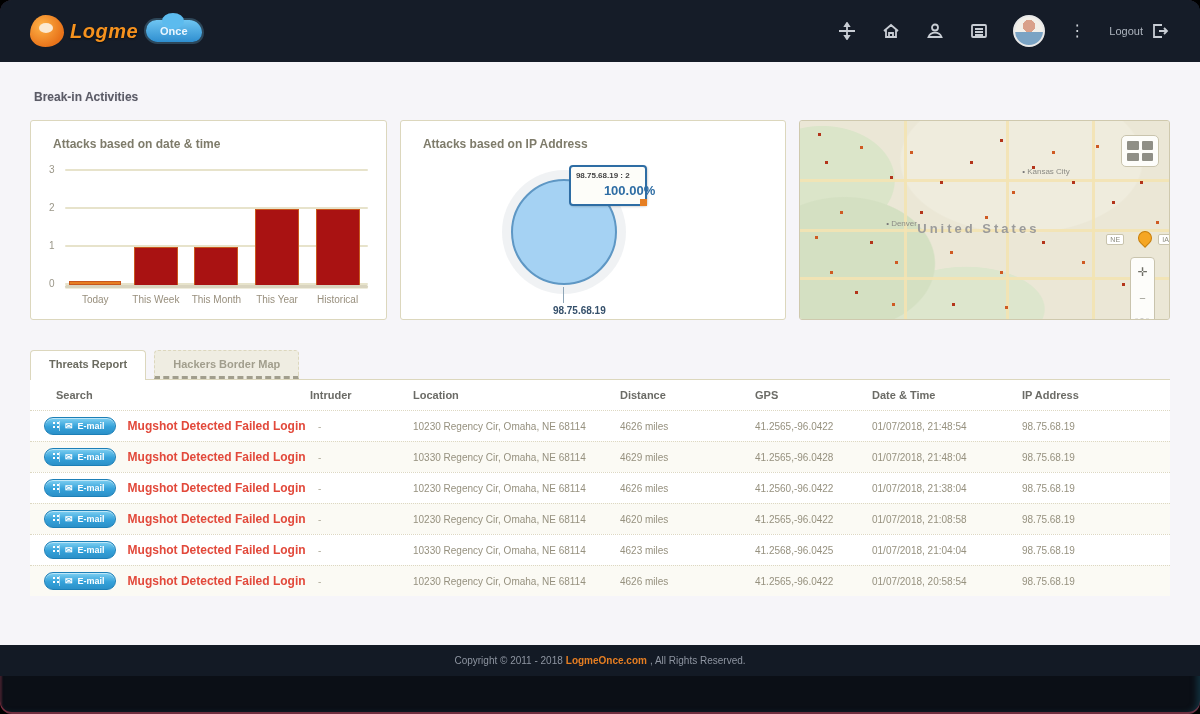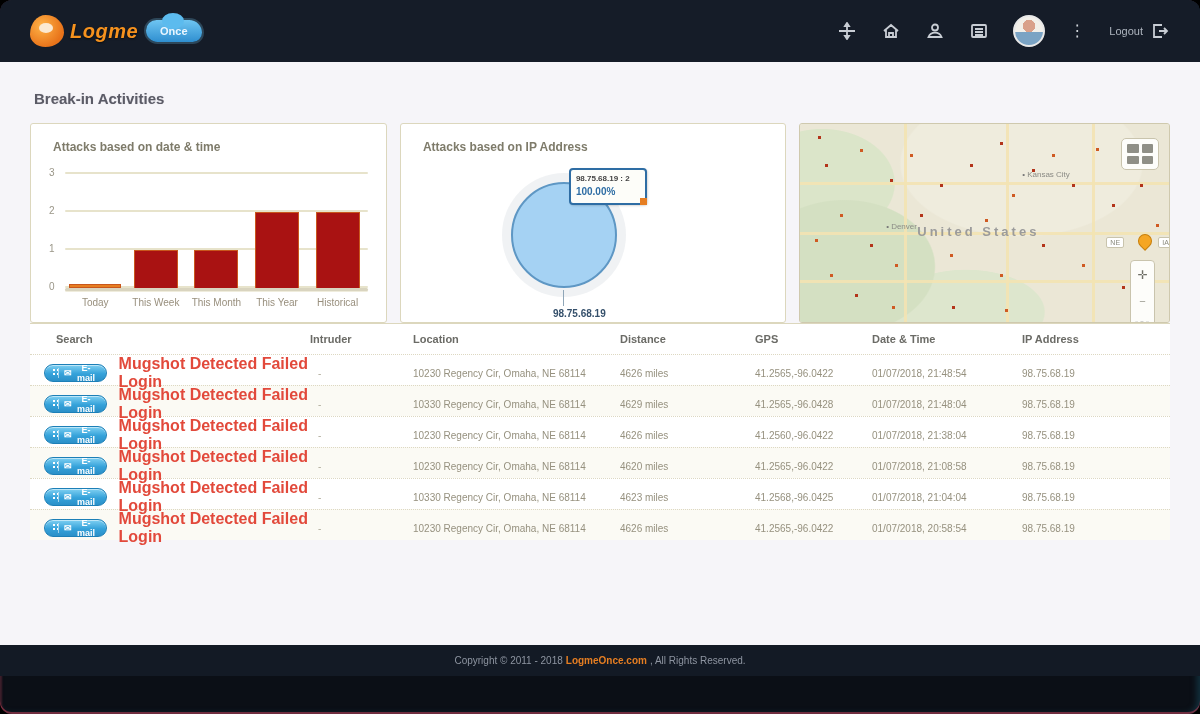--- a/index.html
+++ b/index.html
@@ -31,21 +31,21 @@
             background:
               radial-gradient(circle at 50% 32%, #d9a08a 0 26%, transparent 27%),
               linear-gradient(180deg,#f2efe9 0 52%, #7aa3c4 52%);
             cursor:pointer; }
   .kebab { color:#cfd4da; font-size:16px; letter-spacing:0; cursor:pointer; line-height:1; }
   .logout { display:flex; align-items:center; gap:7px; cursor:pointer; }
   .logout span { color:#aeb5bf; font-size:11px; }
 
   
   .content { background:#f6f5f9; height:583px; padding:26px 30px 0; }
-  .page-title { font-size:15px; font-weight:bold; color:#5b5b66; margin:2px 4px 16px;
+  .page-title { font-size:12px; font-weight:bold; color:#5b5b66; margin:2px 4px 16px;
                 text-shadow:0 0 1px rgba(90,90,120,.25); }
 
   .panels { display:flex; gap:13px; }
   .panel { background:#fff; border:1px solid #dcd7bd; border-radius:3px; height:200px; position:relative; }
   .panel-title { font-size:12px; font-weight:bold; color:#7e7b6a; padding:16px 0 0 22px; }
 
   
   .panel-bar { width:362px; }
   .bchart { position:absolute; left:34px; right:18px; top:48px; }
   .plot { position:relative; height:116px; }
@@ -63,21 +63,21 @@
   
   .panel-pie { width:392px; }
   .pie-wrap { position:absolute; left:110px; top:58px; }
   .pie { width:106px; height:106px; border-radius:50%; background:#a5d2f3; border:2px solid #5e97c4;
          box-shadow:0 0 0 9px rgba(150,160,175,.14); }
   .pie-stem { position:absolute; left:52px; top:108px; width:1px; height:16px; background:#8fa6b8; }
   .pie-label { position:absolute; left:42px; top:126px; width:120px; font-size:10px; color:#35506b; font-weight:bold; }
   .pie-tip { position:absolute; left:58px; top:-14px; width:78px; background:#fdfdf9; border:2px solid #2e6da4;
              border-radius:4px; padding:4px 5px 5px; line-height:1.35; box-shadow:1px 1px 2px rgba(0,0,0,.15); }
   .pie-tip .t1 { font-size:8px; color:#444; font-weight:bold; }
-  .pie-tip .t2 { font-size:10px; color:#2e6da4; font-weight:bold; }
+  .pie-tip .t2 { font-size:13px; color:#2e6da4; font-weight:bold;margin-left:28px; }
   .pie-tip:after { content:""; position:absolute; right:-2px; bottom:-2px; width:7px; height:7px; background:#e67e22; }
 
   
   .panel-map { width:376px; overflow:hidden; background:#ece8d8; border:1px solid #cfc9ae; }
   .map { position:absolute; inset:0; background:
           radial-gradient(ellipse 150px 110px at 12% 72%, #d4e0c2 0 60%, transparent 61%),
           radial-gradient(ellipse 120px 90px at 6% 30%, #dbe5c9 0 60%, transparent 61%),
           radial-gradient(ellipse 130px 70px at 45% 95%, #dde6cd 0 60%, transparent 61%),
           radial-gradient(ellipse 200px 120px at 60% 20%, #efecdd 0 60%, transparent 61%),
           #ebe7d6; }
@@ -131,21 +131,21 @@
   .email-btn { display:flex; align-items:center; gap:5px; height:18px; padding:0 10px 0 7px;
                border-radius:9px; border:1px solid #1c7fb7;
                background:linear-gradient(180deg,#7fd0f2,#35a2da 55%,#2b90c8);
                color:#fff; font-size:9px; font-weight:bold; cursor:pointer;
                box-shadow:inset 0 1px 0 rgba(255,255,255,.5); }
   .email-btn .dots { width:8px; height:10px; border-right:1px solid rgba(255,255,255,.55); padding-right:4px;
                      background:radial-gradient(circle 1px at 2px 2px,#fff 1px,transparent 1.4px),
                                 radial-gradient(circle 1px at 6px 2px,#fff 1px,transparent 1.4px),
                                 radial-gradient(circle 1px at 2px 6px,#fff 1px,transparent 1.4px),
                                 radial-gradient(circle 1px at 6px 6px,#fff 1px,transparent 1.4px); }
-  .mugshot-link { font-size:16px; font-weight:bold; color:#e2493b; cursor:pointer; text-decoration:none; }
+  .mugshot-link { font-size:12px; font-weight:bold; color:#e2493b; cursor:pointer; text-decoration:none; }
   .cell-intruder { color:#b0ac9c; padding-left:8px; }
 
   
   .footer { height:31px; background:#131a25; display:flex; align-items:center; justify-content:center;
             font-size:10px; color:#8e95a1; }
   .footer .brand-link { color:#e67e22; font-weight:bold; margin:0 3px; cursor:pointer; }
 </style>
 </head>
 <body>
 
@@ -279,20 +279,24 @@
           </div>
           <div class="map-ctl-side">
             <span class="c-compass">✛</span>
             <span class="c-minus">−</span>
             <span class="c-bars">▮▯▮</span>
           </div>
         </div>
       </div>
     </div>
 
+    <div class="tabs">
+      <div class="tab active">Threats Report</div>
+      <div class="tab inactive">Hackers Border Map</div>
+    </div>
 
     <div class="table-card">
       <div class="thead">
         <span>Search</span>
         <span>Intruder</span>
         <span>Location</span>
         <span>Distance</span>
         <span>GPS</span>
         <span>Date &amp; Time</span>
         <span>IP Address</span>

